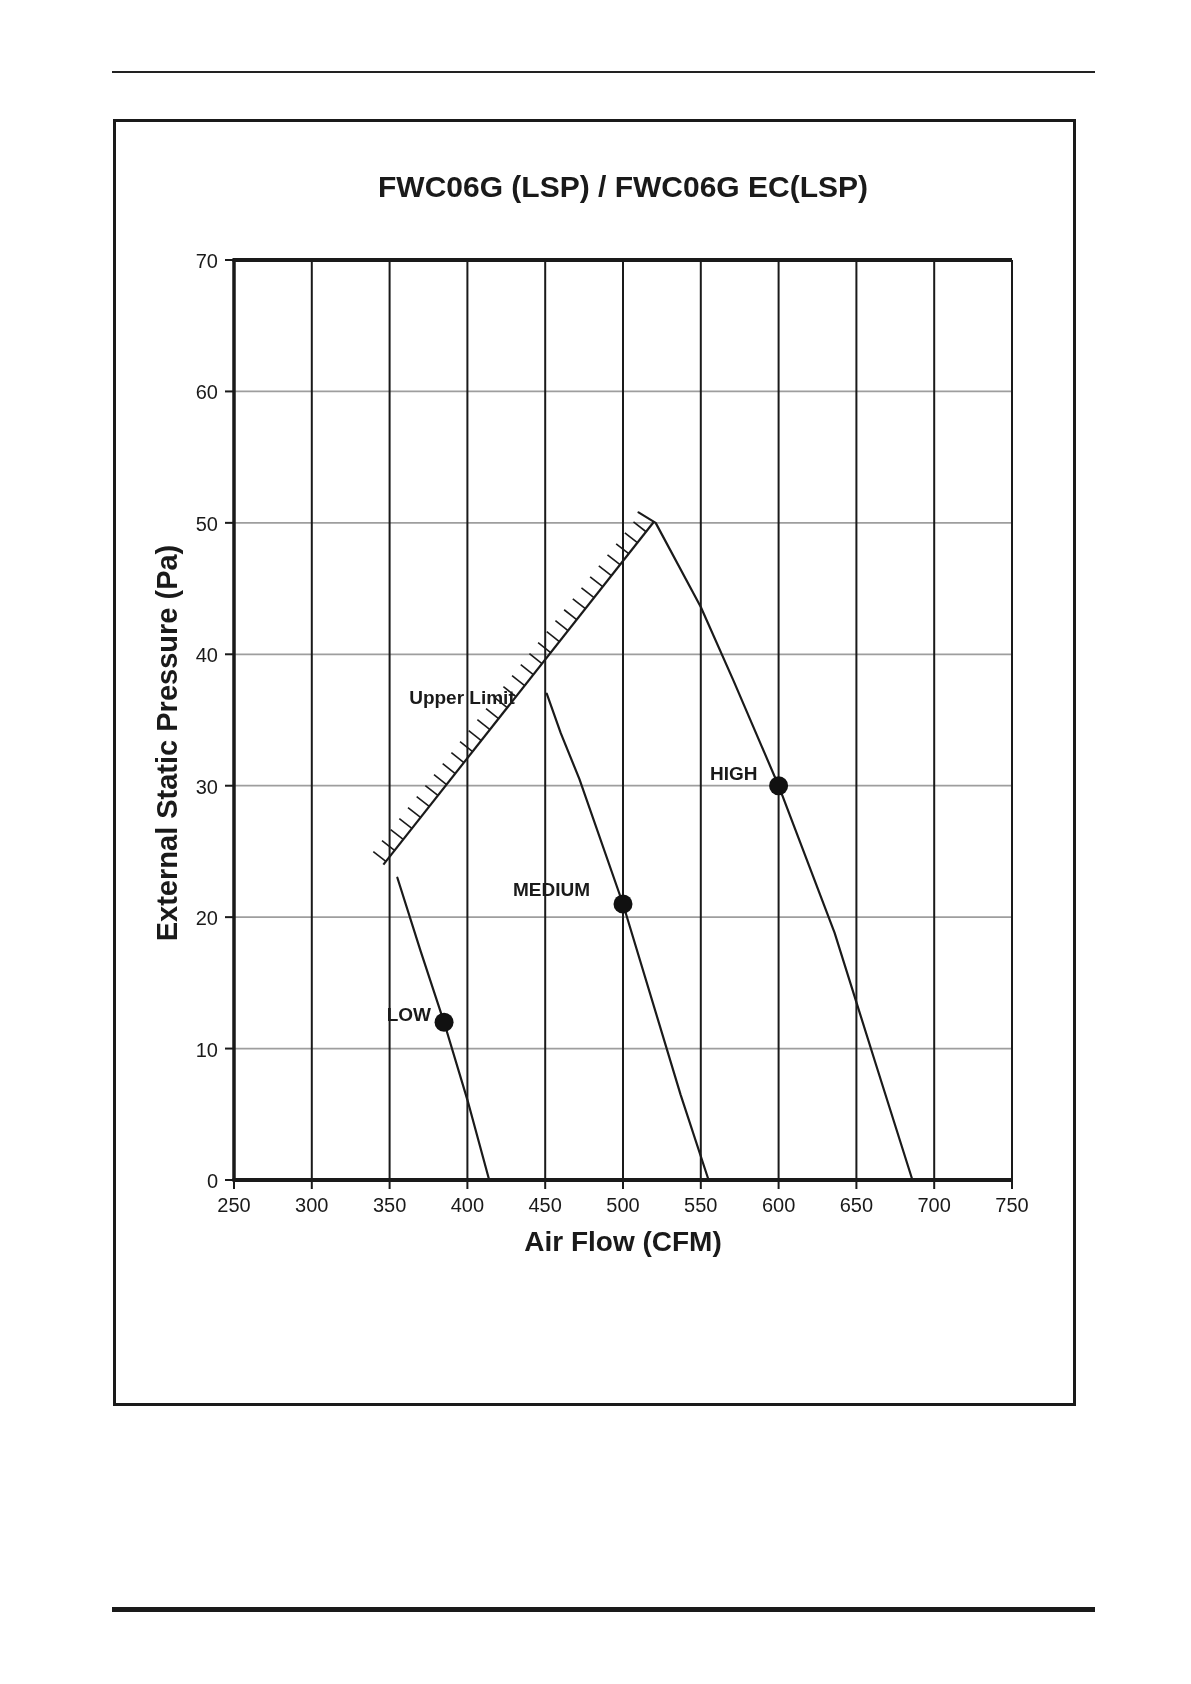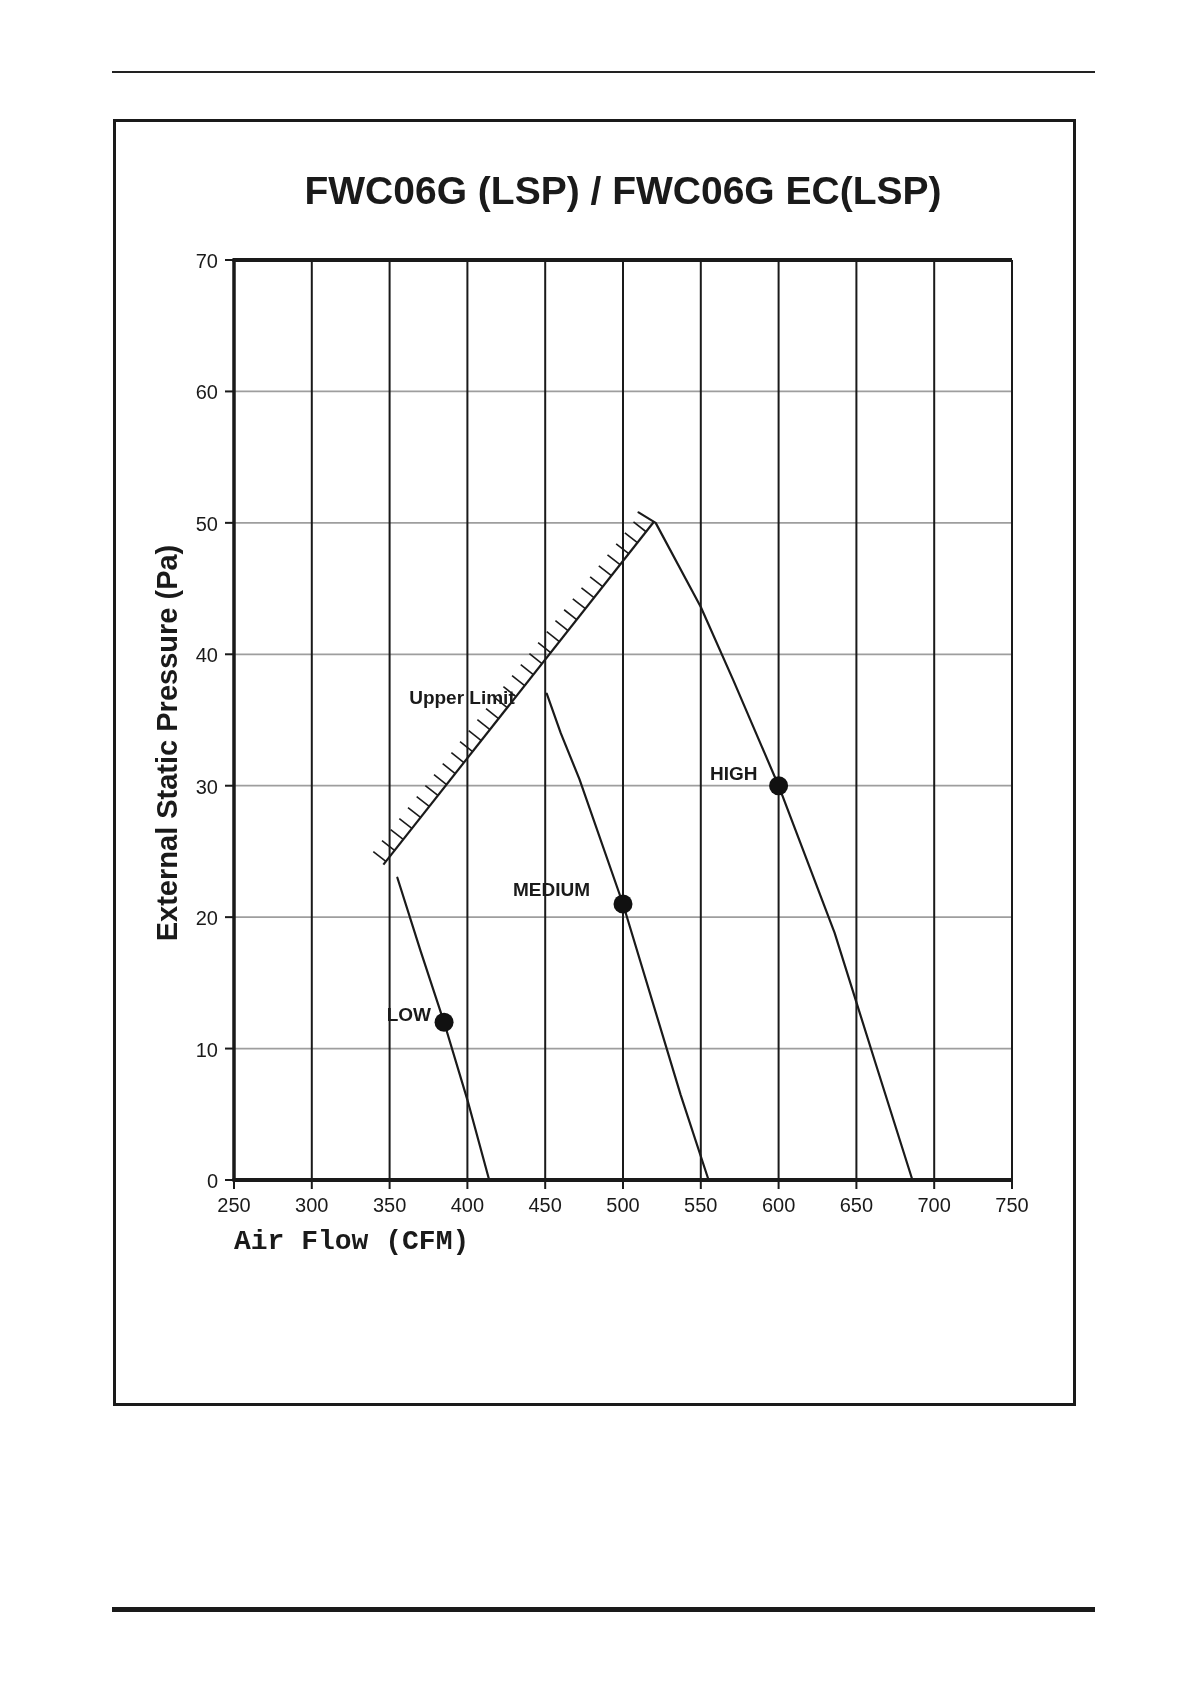--- a/index.html
+++ b/index.html
@@ -1,23 +1,23 @@
 <!DOCTYPE html>
 <html><head>
 <meta charset="utf-8">
 <style>
   html,body{margin:0;padding:0;background:#ffffff;}
   body{width:1191px;height:1684px;position:relative;font-family:"Liberation Sans",sans-serif;color:#1a1a1a;overflow:hidden;}
   .rule{position:absolute;background:#222;}
   .rule-top{left:112px;top:71px;width:983px;height:2px;}
   .rule-bottom{left:112px;top:1607px;width:983px;height:5px;background:#1a1a1a;}
   .frame{position:absolute;left:113px;top:119px;width:963px;height:1287px;border:3px solid #1a1a1a;box-sizing:border-box;background:#fff;}
-  .chart-title{position:absolute;left:234px;top:170px;width:778px;text-align:center;font-size:39px;font-weight:bold;white-space:nowrap;line-height:1.1;}
+  .chart-title{position:absolute;left:234px;top:170px;width:778px;text-align:center;font-size:30px;font-weight:bold;white-space:nowrap;line-height:1.1;}
   .y-axis-title{position:absolute;left:167px;top:743px;transform:translate(-50%,-50%) rotate(-90deg);font-size:29px;font-weight:bold;white-space:nowrap;}
-  .x-axis-title{position:absolute;left:234px;top:1226px;width:778px;text-align:left;font-size:28px;font-weight:bold;white-space:nowrap;font-family:Liberation Mono, monospace;}
+  .x-axis-title{position:absolute;left:234px;top:1226px;width:778px;text-align:center;font-size:28px;font-weight:bold;white-space:nowrap;}
   svg#plot{position:absolute;left:0;top:0;}
   text{font-family:"Liberation Sans",sans-serif;}
 </style>
 </head>
 <body>
 
 <div class="rule rule-top"></div>
 
 <div class="frame"></div>
 

